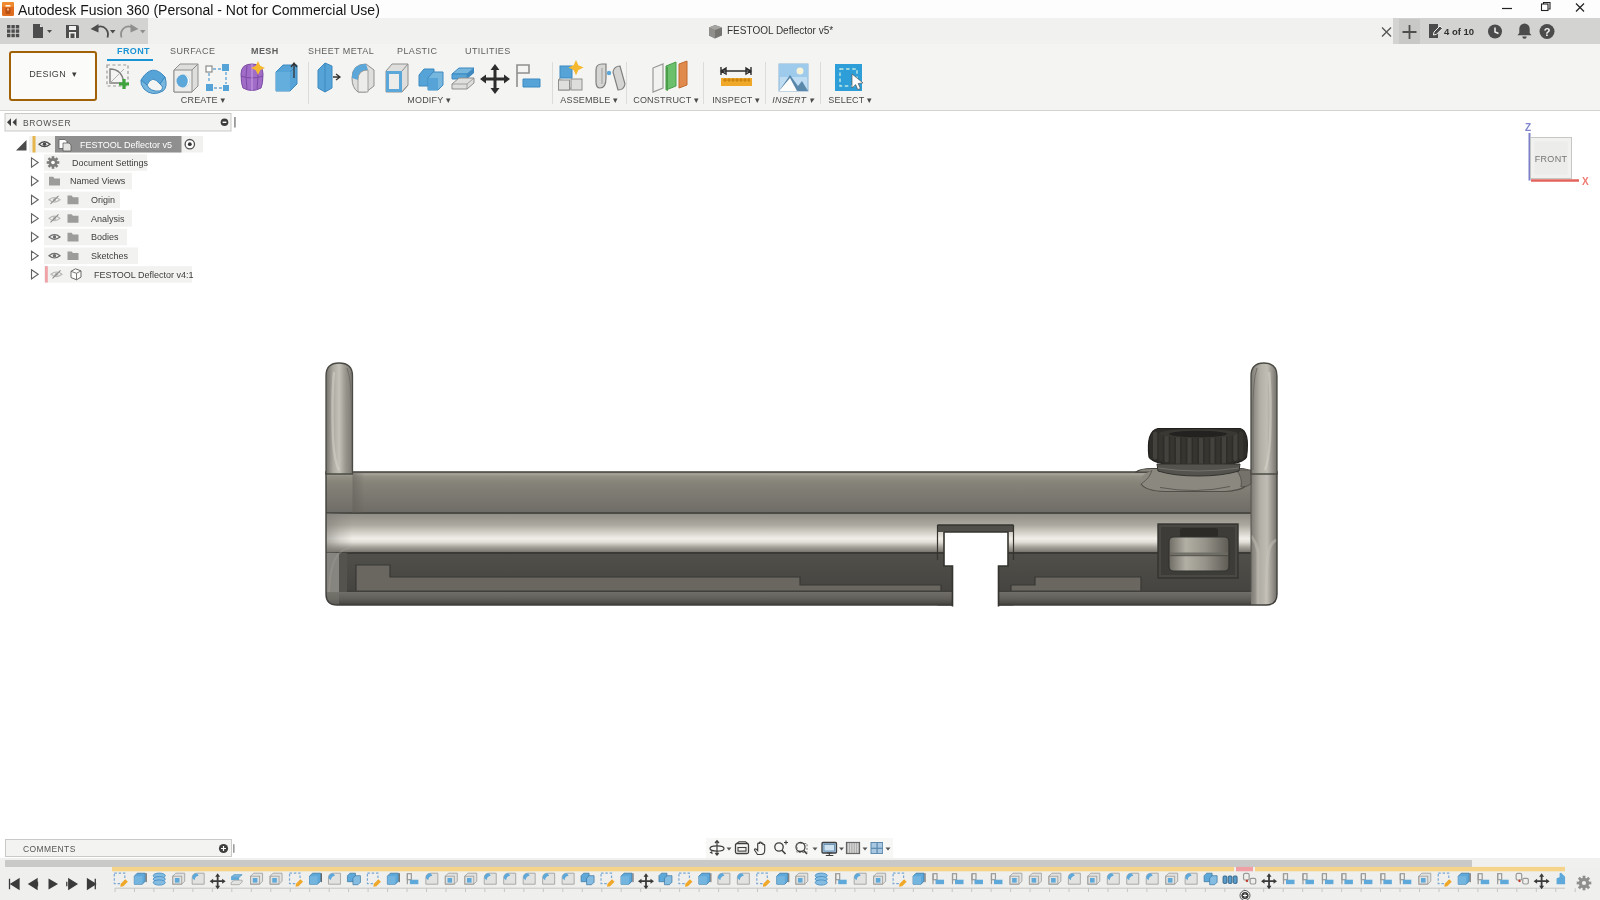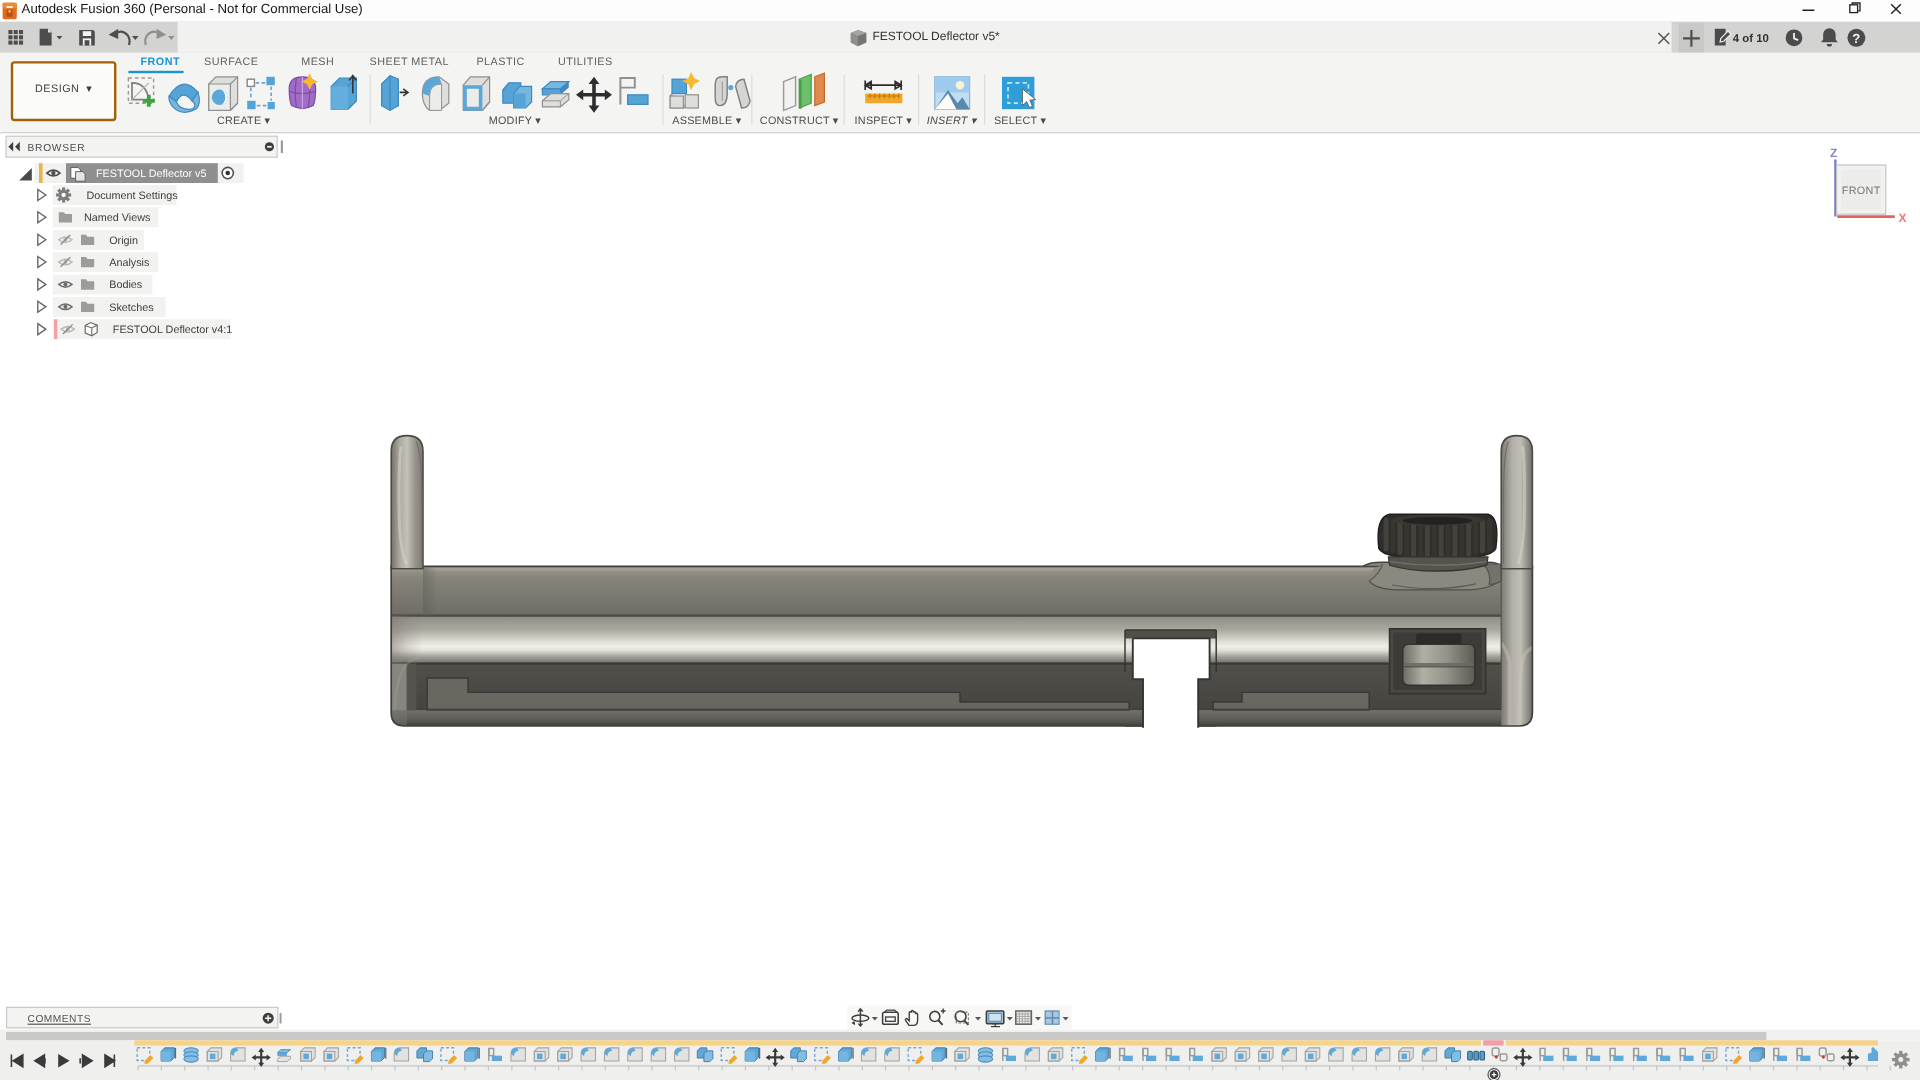--- a/index.html
+++ b/index.html
@@ -1,37 +1,37 @@
 <!DOCTYPE html>
 <html><head>
 <meta charset="utf-8">
 <style>
   html,body{margin:0;padding:0;}
   body{width:1600px;height:900px;overflow:hidden;font-family:"Liberation Sans",sans-serif;background:#fff;}
   .abs{position:absolute;}
   #app{position:relative;width:1600px;height:900px;background:#fff;}
   
   #titlebar{left:0;top:0;width:1600px;height:18px;background:#fdfdfd;}
-  #titletext{left:18px;top:2px;font-size:11px;color:#161616;}
+  #titletext{left:18px;top:2px;font-size:14px;color:#161616;}
   
   #row2{left:0;top:18px;width:1600px;height:26px;background:#d3d3d2;}
   #doctab{left:148px;top:18px;width:1245px;height:26px;background:#f1f1f0;}
   #doctabname{left:727px;top:25px;font-size:10px;color:#333;}
   
   #ribbon{left:0;top:44px;width:1600px;height:67px;background:#f4f4f3;border-bottom:1px solid #c9c9c9;}
   #designbtn{left:9px;top:51px;width:84px;height:46px;background:#fbfbfa;border:2px solid #a16207;border-radius:3px;}
   #designbtn span{position:absolute;left:0;top:16px;width:100%;text-align:center;font-size:9px;color:#3c3c3c;letter-spacing:.4px;}
   .tab{position:absolute;top:46px;font-size:9px;color:#5e5e5e;letter-spacing:.4px;}
   .glabel{position:absolute;top:95px;font-size:9px;color:#4a4a4a;letter-spacing:.2px;white-space:nowrap;transform:translateX(-50%);}
   .gsep{position:absolute;top:62px;width:1px;height:42px;background:#dcdcdb;}
   
   #canvas{left:0;top:111px;width:1600px;height:789px;background:#fff;}
   
   .panelhdr{position:absolute;background:#f3f3f2;border:1px solid #c9c9c8;box-sizing:border-box;}
-  .treetxt{position:absolute;font-size:9px;color:#3d3d3d;white-space:nowrap;text-decoration:underline;}
+  .treetxt{position:absolute;font-size:9px;color:#3d3d3d;white-space:nowrap;}
   
   #scrollstrip{left:0;top:858px;width:1600px;height:9px;background:#f0f0ef;}
   #scrollthumb{left:5px;top:860px;width:1467px;height:7px;background:#c9c9c8;}
   #timeline{left:0;top:867px;width:1600px;height:33px;background:#efefee;}
 </style>
 </head>
 <body>
 <div id="app">
 
   <div id="titlebar" class="abs"></div>
@@ -104,21 +104,21 @@
     <text x="172" y="17.5" font-size="11" font-weight="bold" fill="#f1f1f0" text-anchor="middle">?</text>
   </svg>
 
   <div id="ribbon" class="abs"></div>
   <div id="designbtn" class="abs">
       <span>DESIGN&nbsp;&nbsp;▾</span>
     </div>
   <div class="tab" style="left:117px;color:#1a94d4;font-weight:bold;">FRONT</div>
   <div class="abs" style="left:107px;top:58.5px;width:46px;height:2.5px;background:#1a94d4;"></div>
   <div class="tab" style="left:170px;">SURFACE</div>
-  <div class="tab" style="left:251px;">MESH</div>
+  <div class="tab" style="left:251px;font-weight:bold;">MESH</div>
   <div class="tab" style="left:308px;">SHEET METAL</div>
   <div class="tab" style="left:397px;">PLASTIC</div>
   <div class="tab" style="left:465px;">UTILITIES</div>
 
   <div class="glabel" style="left:203px;">CREATE ▾</div>
   <div class="glabel" style="left:429px;">MODIFY ▾</div>
   <div class="glabel" style="left:589px;">ASSEMBLE ▾</div>
   <div class="glabel" style="left:666px;">CONSTRUCT ▾</div>
   <div class="glabel" style="left:736px;">INSPECT ▾</div>
   <div class="glabel" style="left:793px;font-style:italic;">INSERT ▾</div>

